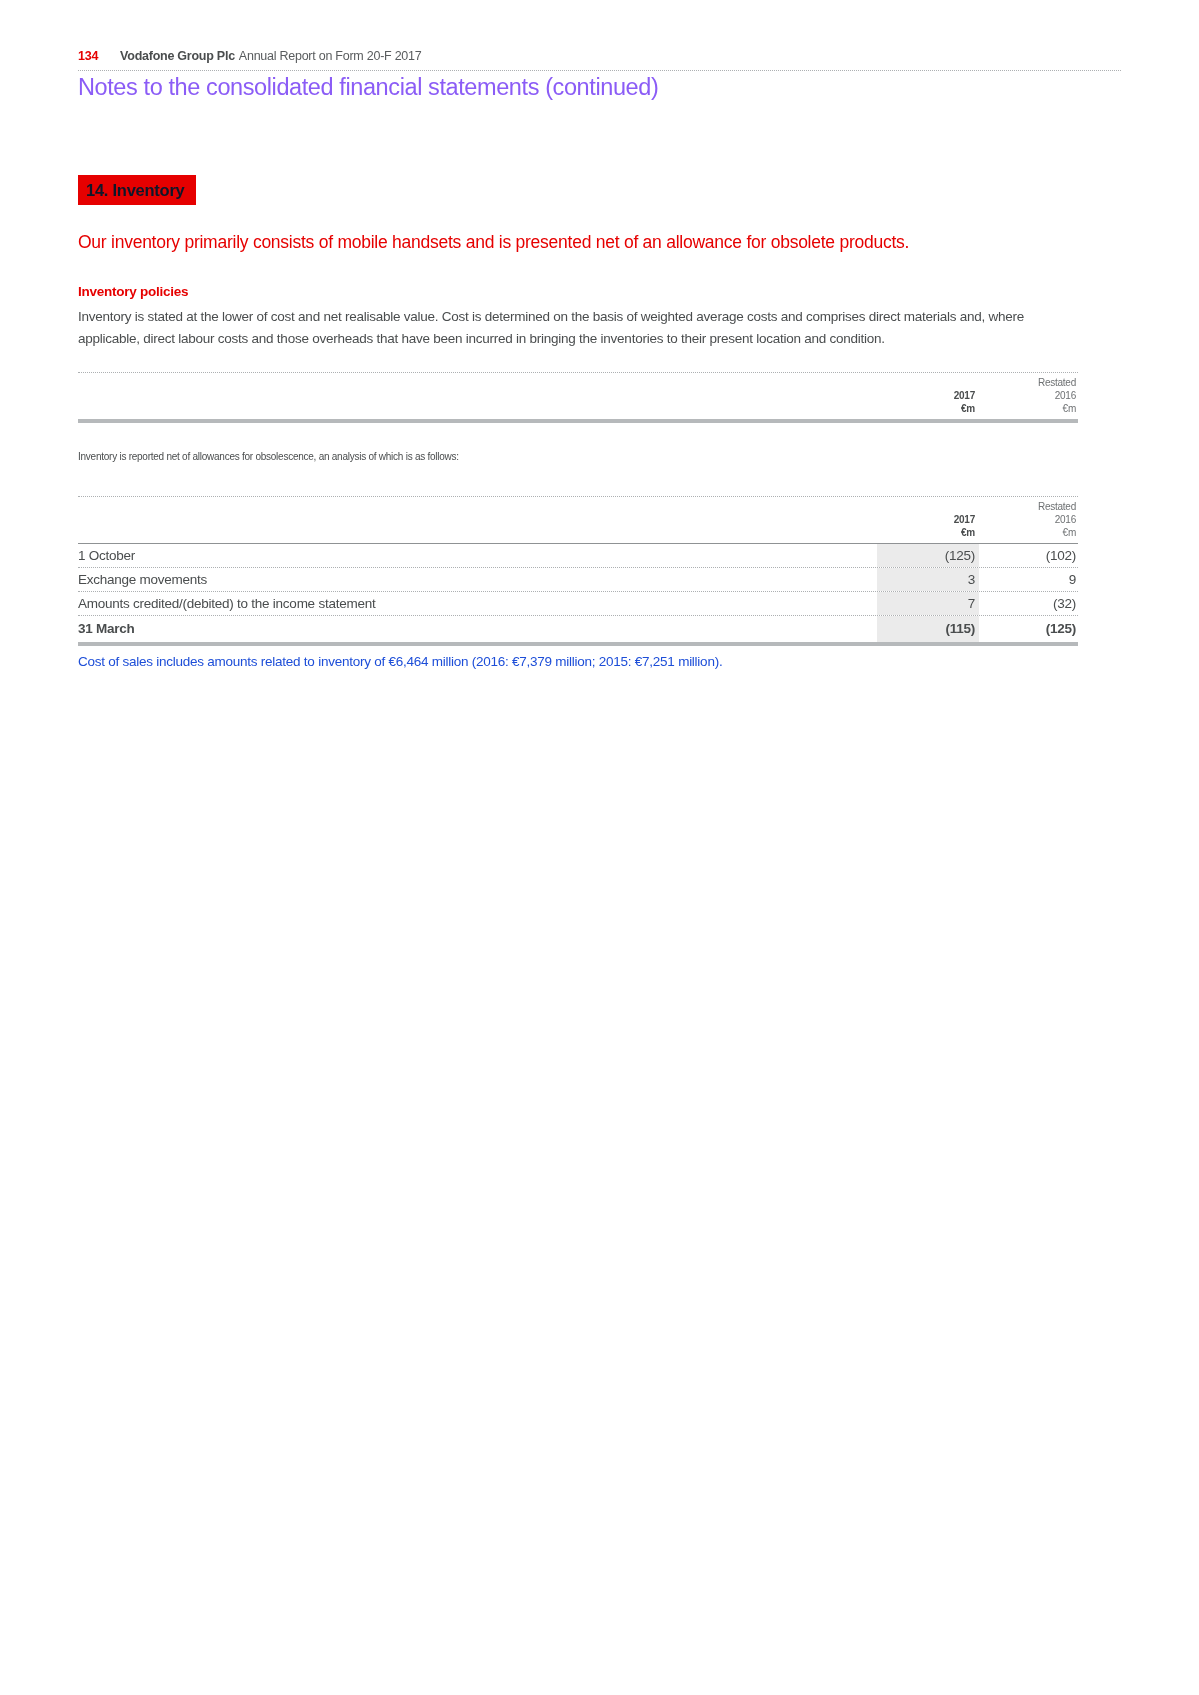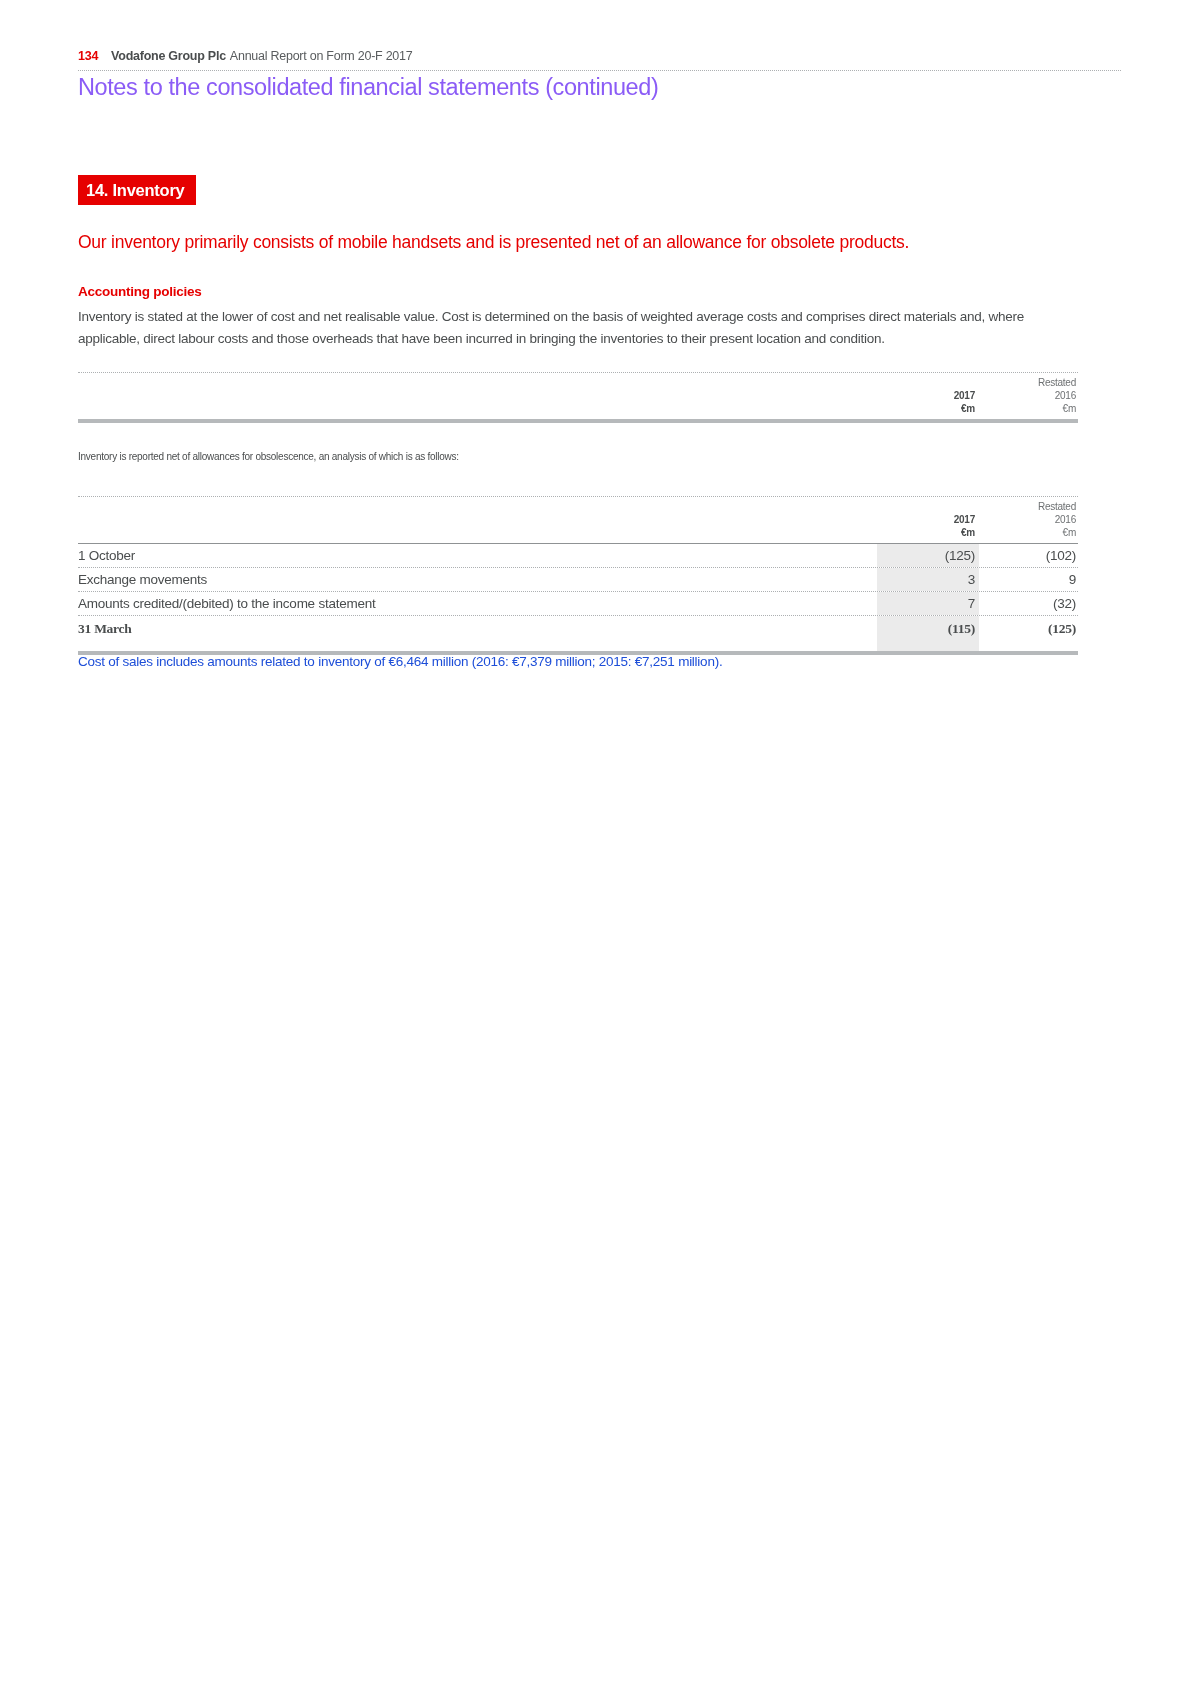--- a/index.html
+++ b/index.html
@@ -10,39 +10,39 @@
     background: #ffffff;
     font-family: "Liberation Sans", sans-serif;
     color: #4a4d4e;
     letter-spacing: -0.25px;
     overflow: hidden;
   }
   .abs { position: absolute; left: 78px; }
 
   
   .meta { top: 49px; font-size: 12.5px; }
-  .meta .pnum { color: #e60000; font-weight: bold; margin-right: 13px; }
+  .meta .pnum { color: #e60000; font-weight: bold; margin-right: 22px; }
   .meta .pbold { font-weight: bold; color: #4a4d4e; margin-right: 4px; }
   .meta .preg { color: #595c5e; }
 
   .rule-dotted-full {
     top: 70px; width: 1043px; height: 0;
     border-top: 1px dotted #adb0b2;
   }
 
   .doc-title {
     top: 74px; margin: 0; width: 1043px;
     font-size: 23.5px; font-weight: normal;
     color: #8b5cf6; letter-spacing: -0.4px;
   }
 
   .badge {
     top: 175px;
     display: inline-block;
-    background: #e60000; color: #ffffff;
+    background: #e60000; color: #0f172a;
     font-size: 16.5px; font-weight: bold;
     line-height: 20px; padding: 5px 11px 5px 8px;
   }
 
   .lead {
     top: 230px; margin: 0; width: 1043px;
     font-size: 17.5px; color: #e60000; line-height: 24px;
   }
 
   .subhead {
@@ -84,40 +84,40 @@
 
   .thead .col-a, .thead .col-b { padding-top: 0; padding-bottom: 0; background: none; }
   .hline { font-size: 10px; line-height: 13px; color: #6e7173; }
   .thead .col-a .hline { font-weight: bold; color: #4a4d4e; }
   .hline.empty { visibility: hidden; }
 
   .sep-dotted { border-top: 1px dotted #adb0b2; }
   .sep-solid  { border-top: 1px solid #8f9294; }
   .rule-thick { height: 4px; background: #b6b9bb; }
 
-  .bold-row .lbl, .bold-row .col-a, .bold-row .col-b { font-weight: bold; padding-top: 5px; padding-bottom: 14px; font-family: Liberation Serif, serif; }
+  .bold-row .lbl, .bold-row .col-a, .bold-row .col-b { font-weight: bold; padding-top: 5px; padding-bottom: 6px; }
 </style>
 </head>
 <body>
 
 <div class="page">
 
   <div class="abs meta">
     <span class="pnum">134</span><span class="pbold">Vodafone Group Plc</span><span class="preg">Annual Report on Form 20-F 2017</span>
   </div>
 
   <div class="abs rule-dotted-full"></div>
 
   <h1 class="abs doc-title">Notes to the consolidated financial statements (continued)</h1>
 
   <div class="abs badge">14. Inventory</div>
 
   <p class="abs lead">Our inventory primarily consists of mobile handsets and is presented net of an allowance for obsolete products.</p>
 
-  <h2 class="abs subhead">Accounting policies</h2>
+  <h2 class="abs subhead">Inventory policies</h2>
 
   <p class="abs bodytext">Inventory is stated at the lower of cost and net realisable value. Cost is determined on the basis of weighted average costs and comprises direct materials and, where applicable, direct labour costs and those overheads that have been incurred in bringing the inventories to their present location and condition.</p>
 
   <div class="abs tbl t1">
     <div class="thead">
       <div class="lbl"></div>
       <div class="col-a">
         <div class="hline empty">&nbsp;</div>
         <div class="hline">2017</div>
         <div class="hline">€m</div>

